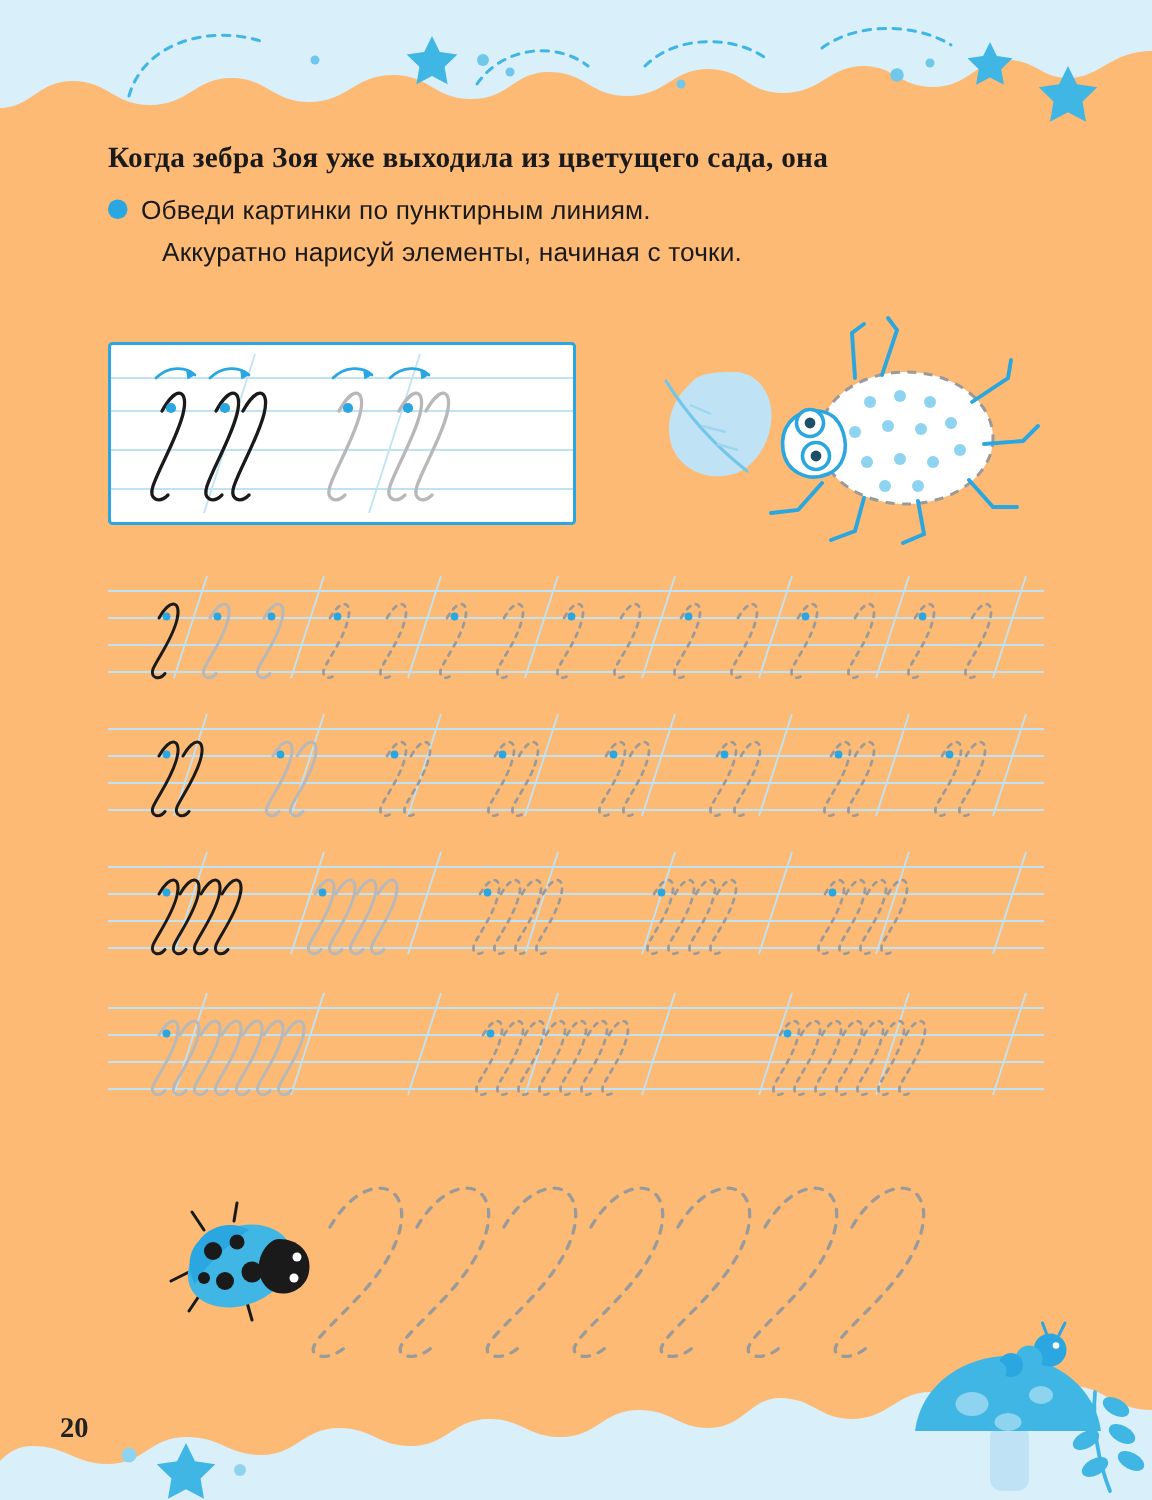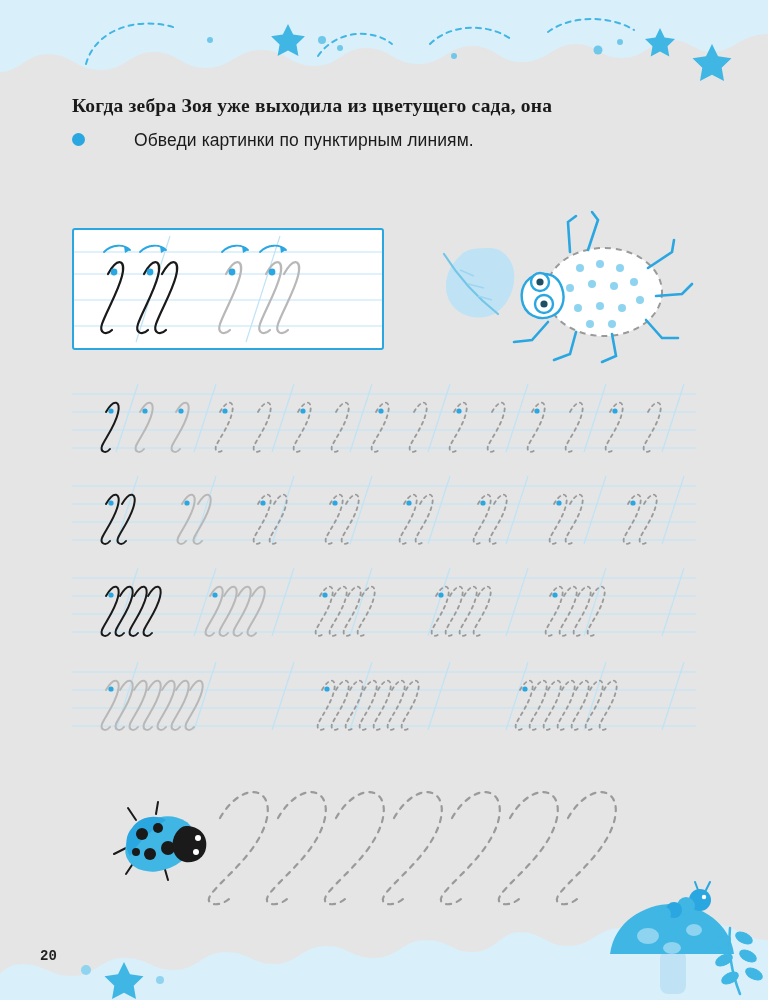--- a/index.html
+++ b/index.html
@@ -9,21 +9,21 @@
     height: 1000px;
     background: #ffffff;
     font-family: "Liberation Sans", sans-serif;
     position: relative;
     overflow: hidden;
   }
 
   .page {
     position: absolute;
     inset: 0;
-    background: #e5e5e5;
+    background: #fdba74;
   }
 
   
   .top-band {
     position: absolute;
     top: 0; left: 0;
     width: 768px;
     height: 96px;
     overflow: hidden;
   }
@@ -42,21 +42,20 @@
     color: #1a1a1a;
     letter-spacing: 0.2px;
     line-height: 1.42;
     margin: 0 0 2px 0;
     font-weight: 700;
   }
   .task-row {
     display: flex;
     align-items: flex-start;
     margin-top: 8px;
-    gap: 40px;
   }
   .bullet-dot {
     width: 13px; height: 13px;
     border-radius: 50%;
     background: #2aa6e0;
     margin-top: 5px;
     margin-right: 9px;
     flex: 0 0 auto;
   }
   .task-text {
@@ -132,22 +131,22 @@
     bottom: 0;
     width: 768px;
     height: 130px;
     overflow: hidden;
   }
 
   .page-number {
     position: absolute;
     left: 40px;
     bottom: 36px;
-    font-family: Liberation Mono, monospace;
-    font-size: 14px;
+    font-family: Liberation Serif, serif;
+    font-size: 19px;
     font-weight: 700;
     color: #222;
   }
 </style>
 </head>
 <body>
 
 <div class="page">
 
   <div class="top-band">
@@ -197,20 +196,21 @@
       </g>
     </svg>
   </div>
 
   <div class="text-block">
     <p class="lead-line">Когда зебра Зоя уже выходила из цветущего сада, она</p>
     <div class="task-row">
       <span class="bullet-dot"></span>
       <span class="task-text">
         <span>Обведи картинки по пунктирным линиям.</span>
+        <span class="sub">Аккуратно нарисуй элементы, начиная с точки.</span>
       </span>
     </div>
   </div>
 
   <div class="sample-box">
     <svg width="308" height="118" viewBox="0 0 308 118">
 
       <g stroke="#bfe3f5" stroke-width="1.2">
         <line x1="0" y1="22" x2="308" y2="22"></line>
         <line x1="0" y1="44" x2="308" y2="44"></line>

